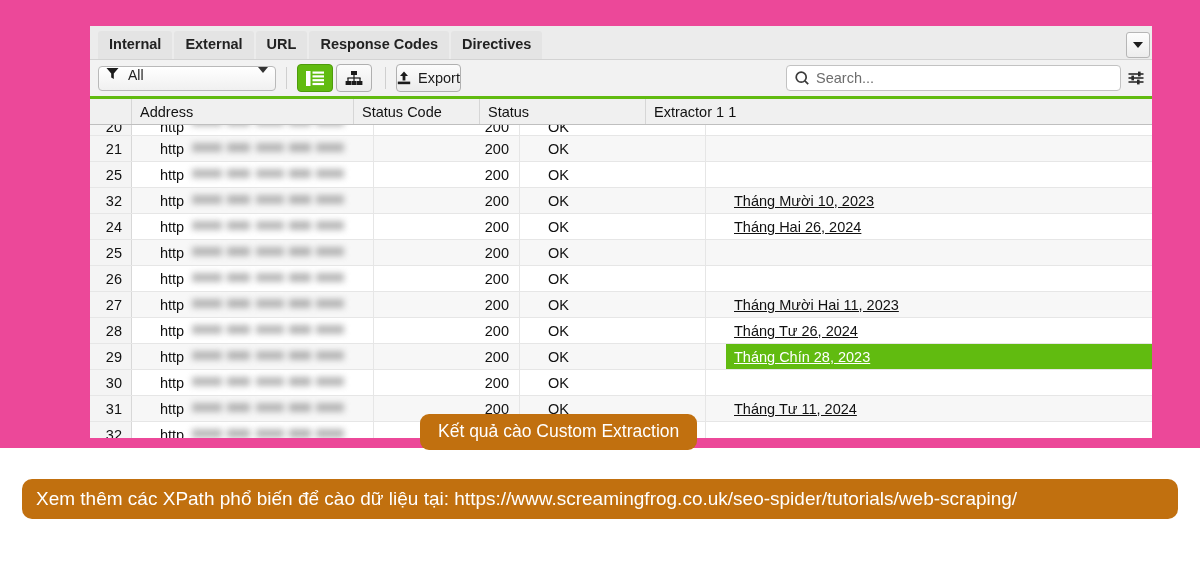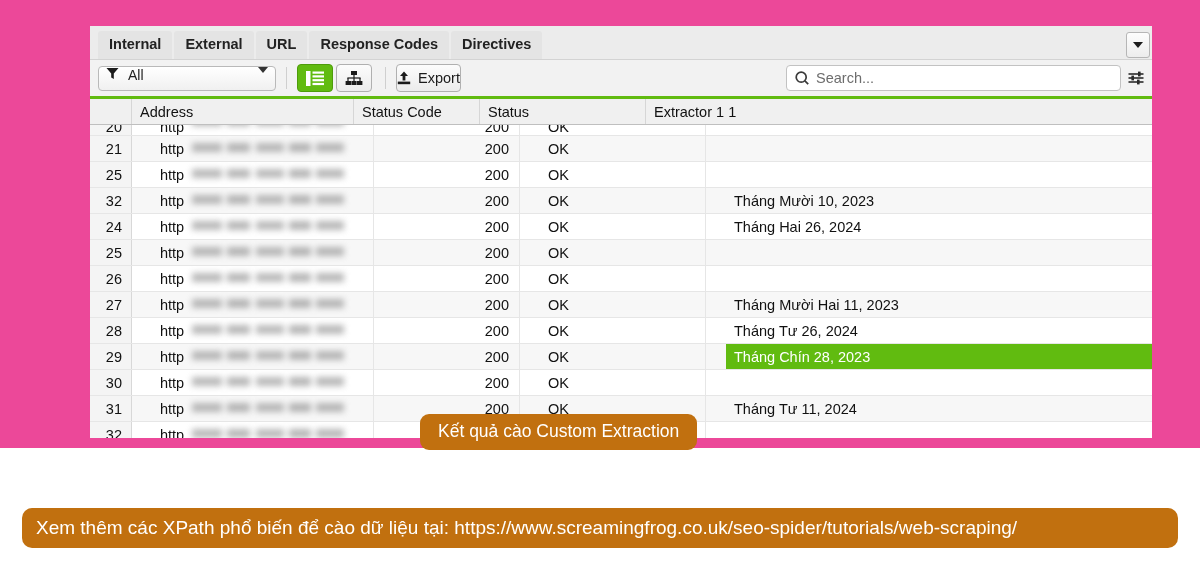--- a/index.html
+++ b/index.html
@@ -221,21 +221,21 @@
     overflow: hidden;
     white-space: nowrap;
   }
   .cell.c-num {
     justify-content: flex-end;
     padding-right: 9px;
     background: #f4f4f4;
     border-right: 1px solid #d8d8d8;
   }
   .cell.c-code { justify-content: flex-end; padding-right: 10px; }
-  .cell.c-extr { border-right: none; }
+  .cell.c-extr { border-right: none; text-decoration: underline; }
   .cell.c-extr.selected {
     background: #61bb10;
     color: #ffffff;
   }
 
   
   .addr-cell { position: relative; }
   .addr-proto { position: relative; z-index: 2; }
   .redact {
     position: absolute;
@@ -270,21 +270,21 @@
     padding: 8px 18px 9px 18px;
     border-radius: 9px;
     white-space: nowrap;
     line-height: 19px;
   }
 
   
   .bottom-banner {
     position: absolute;
     left: 22px;
-    top: 508px;
+    top: 479px;
     right: 22px;
     background: #c1700f;
     color: #ffffff;
     font-size: 19px;
     line-height: 21px;
     padding: 9px 24px 10px 14px;
     border-radius: 10px;
     box-sizing: border-box;
     white-space: nowrap;
     overflow: hidden;

